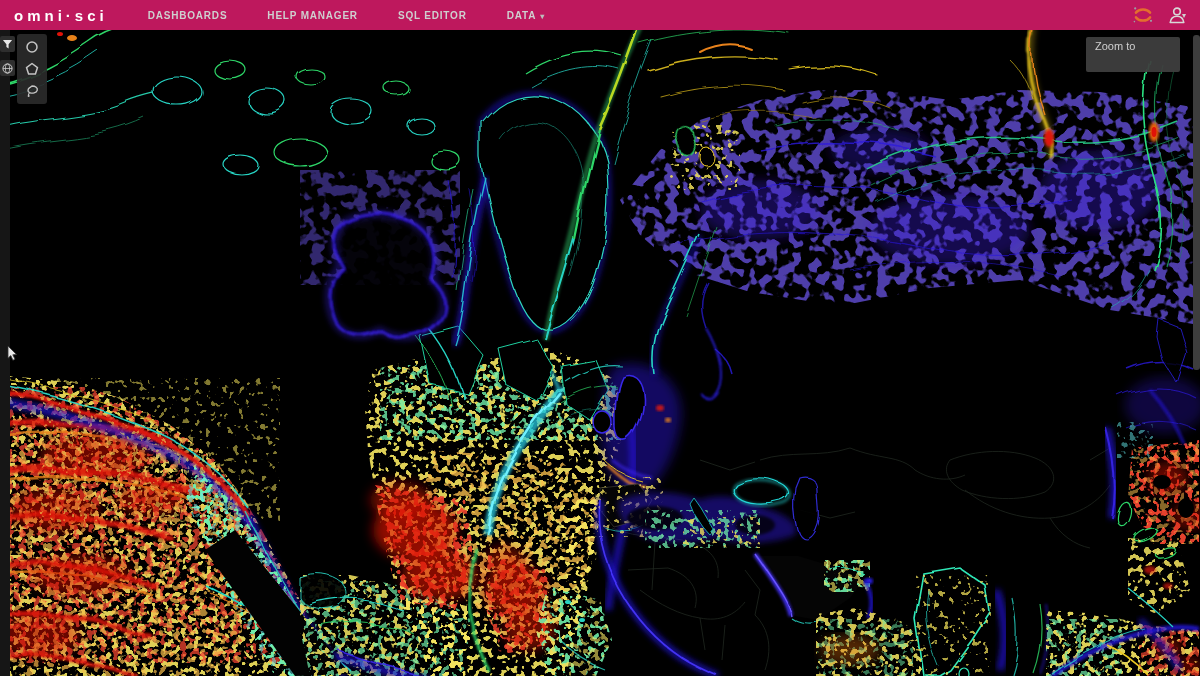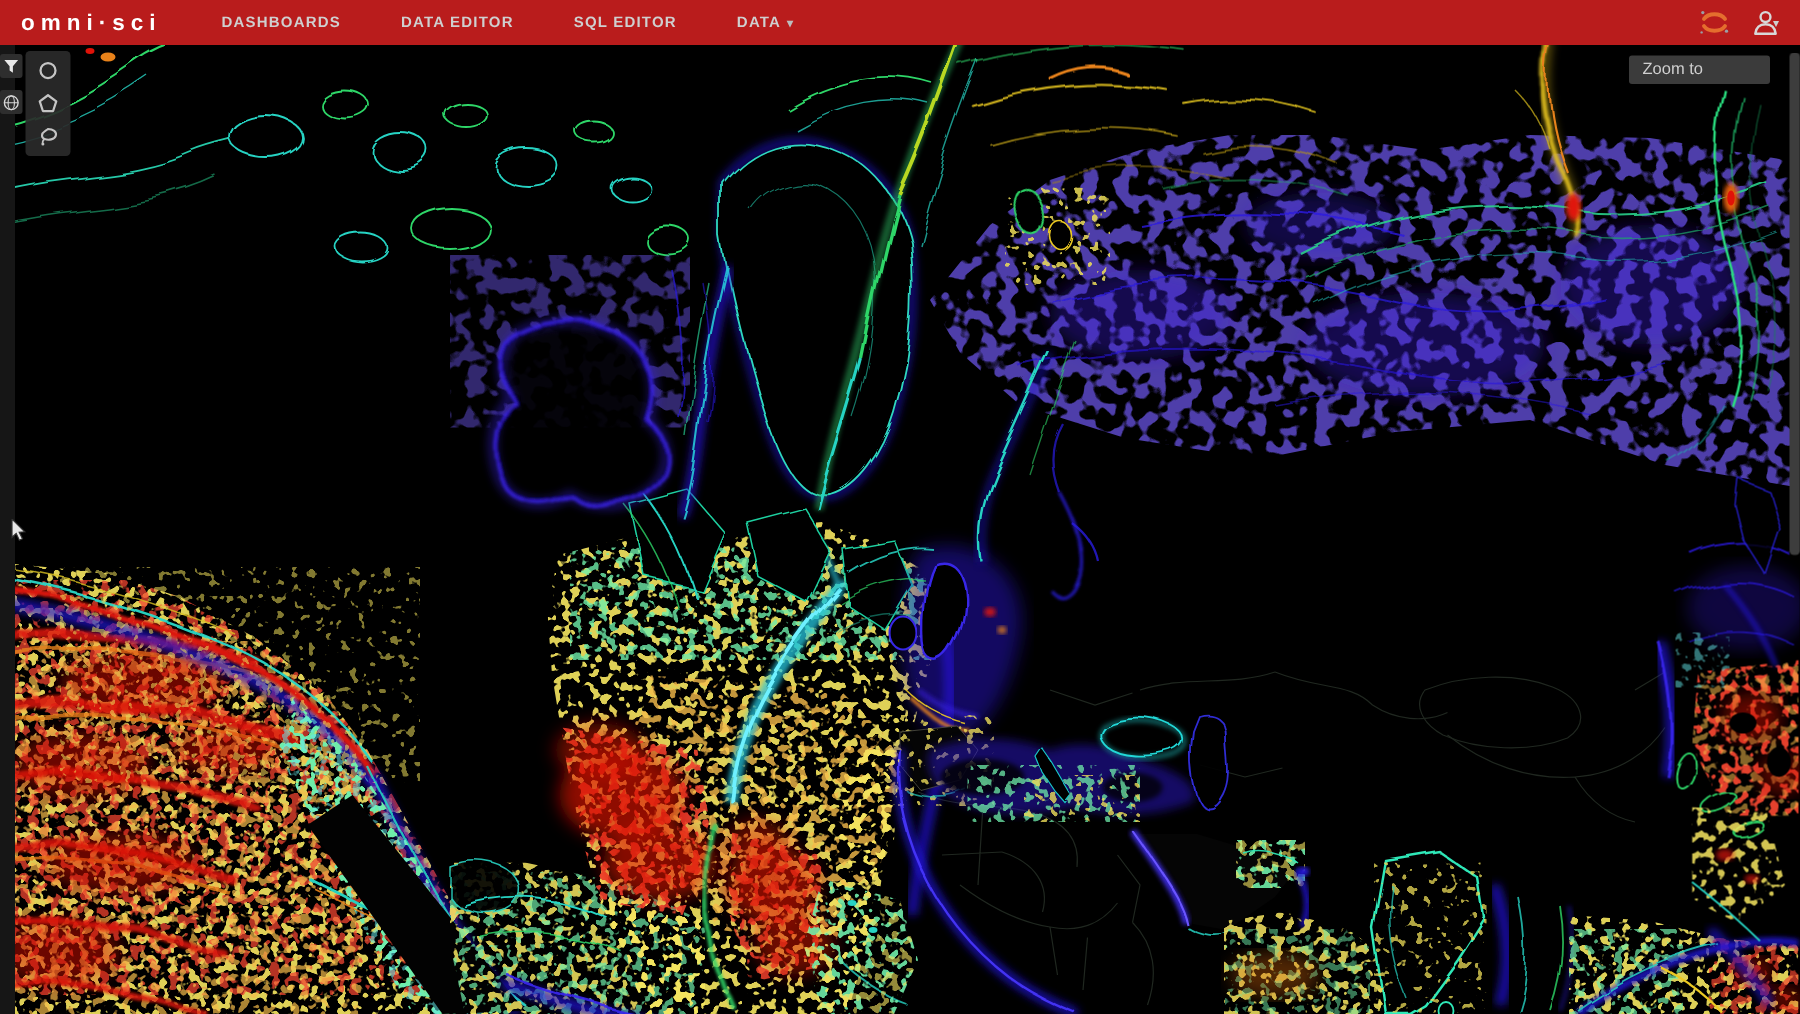--- a/index.html
+++ b/index.html
@@ -1,19 +1,19 @@
 <!DOCTYPE html>
 <html><head>
 <meta charset="utf-8">
 <style>
   html,body{margin:0;padding:0;background:#000;width:1200px;height:676px;overflow:hidden;
     font-family:"Liberation Sans", sans-serif;}
   #stage{position:relative;width:1200px;height:676px;background:#000;overflow:hidden;}
   
-  #topbar{position:absolute;left:0;top:0;width:1200px;height:30px;background:#b91c1c;
+  #topbar{position:absolute;left:0;top:0;width:1200px;height:30px;background:#be185d;
     display:flex;align-items:center;z-index:30;}
   #logo{color:#fff;font-size:15px;font-weight:700;letter-spacing:4px;margin-left:14px;white-space:nowrap;}
   nav{display:flex;align-items:center;margin-left:38px;}
   .navitem{color:#cfcfcf;font-size:10px;font-weight:700;letter-spacing:.8px;margin-right:36px;
     cursor:pointer;white-space:nowrap;background:none;border:none;padding:4px 2px;font-family:inherit;}
   .navitem .caret{font-size:8px;margin-left:4px;color:#bdbdbd;}
   #topbar-right{position:absolute;right:14px;top:0;height:30px;display:flex;align-items:center;gap:12px;}
   .hicon{width:22px;height:22px;display:block;cursor:pointer;}
   .user-caret{color:#cfcfcf;font-size:8px;margin-left:-6px;cursor:pointer;}
   
@@ -22,37 +22,37 @@
   
   #leftstrip{position:absolute;left:0;top:0;width:10px;height:646px;background:#161616;z-index:5;}
   .edgebtn{position:absolute;left:0;width:15px;height:16px;background:#2e2e2e;border:none;border-radius:2px;
     z-index:8;display:flex;align-items:center;justify-content:center;padding:0;cursor:pointer;}
   #btn-filter{top:6px;} #btn-globe{top:30px;}
   #toolpanel{position:absolute;left:17px;top:4px;width:30px;height:66px;background:rgba(42,42,42,.92);
     border-radius:3px;z-index:8;display:flex;flex-direction:column;align-items:center;justify-content:space-around;padding:2px 0;}
   .toolbtn{width:20px;height:18px;background:none;border:none;padding:0;cursor:pointer;display:flex;
     align-items:center;justify-content:center;}
   
-  #zoomtip{position:absolute;left:1086px;top:7px;width:94px;height:19px;background:rgba(62,62,62,.95);
+  #zoomtip{position:absolute;left:1086px;top:7px;width:94px;height:35px;background:rgba(62,62,62,.95);
     border-radius:2px;color:#cfcfcf;font-size:11px;line-height:19px;padding-left:9px;box-sizing:border-box;z-index:9;}
   
   #scrollthumb{position:absolute;right:0;top:5px;width:7px;height:335px;background:#3d3d3d;border-radius:3px;z-index:9;}
   
   #cursor{position:absolute;left:7px;top:316px;z-index:10;pointer-events:none;}
 </style>
 </head>
 <body>
 
 <div id="stage">
 
   <header id="topbar">
     <div id="logo">omni·sci</div>
     <nav>
       <button class="navitem">DASHBOARDS</button>
-      <button class="navitem">DATA EDITOR</button>
+      <button class="navitem">HELP MANAGER</button>
       <button class="navitem">SQL EDITOR</button>
       <button class="navitem"><span>DATA</span><span class="caret">▾</span></button>
     </nav>
     <div id="topbar-right">
       <svg class="hicon" viewBox="0 0 22 22">
         <path d="M4,8.6 A8,6 0 0 1 18,8.6" fill="none" stroke="#e46e2e" stroke-width="2.6" stroke-linecap="round"></path>
         <path d="M4,13.4 A8,6 0 0 0 18,13.4" fill="none" stroke="#e46e2e" stroke-width="2.6" stroke-linecap="round"></path>
         <circle cx="3.2" cy="4.4" r="1.1" fill="#9aa0a6"></circle>
         <circle cx="19" cy="16.8" r="1.1" fill="#9aa0a6"></circle>
         <circle cx="2.4" cy="17.6" r="0.8" fill="#9aa0a6"></circle>

